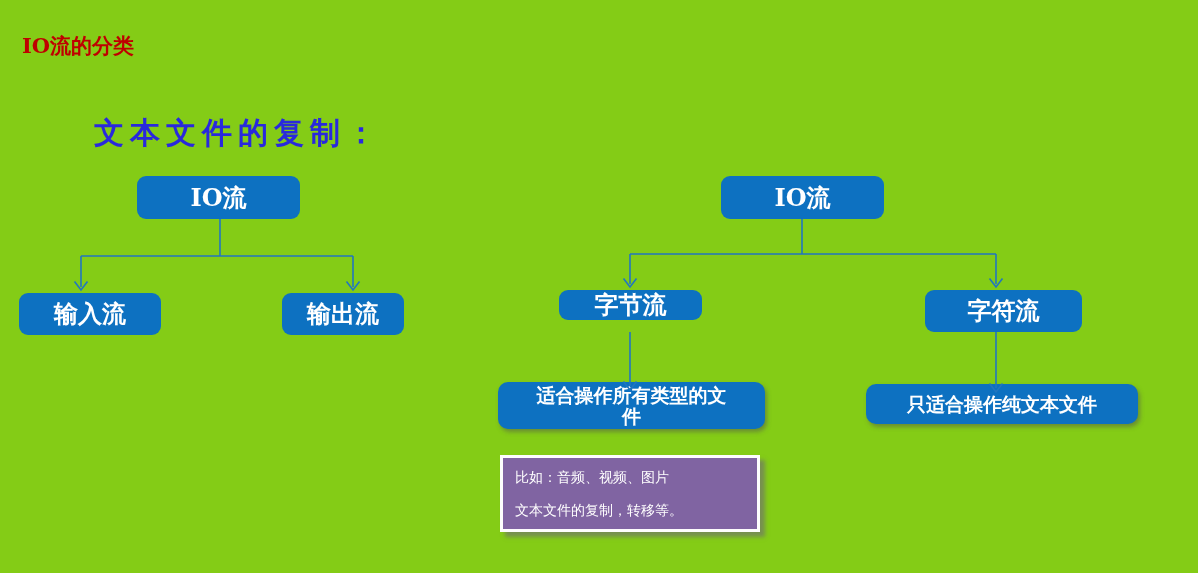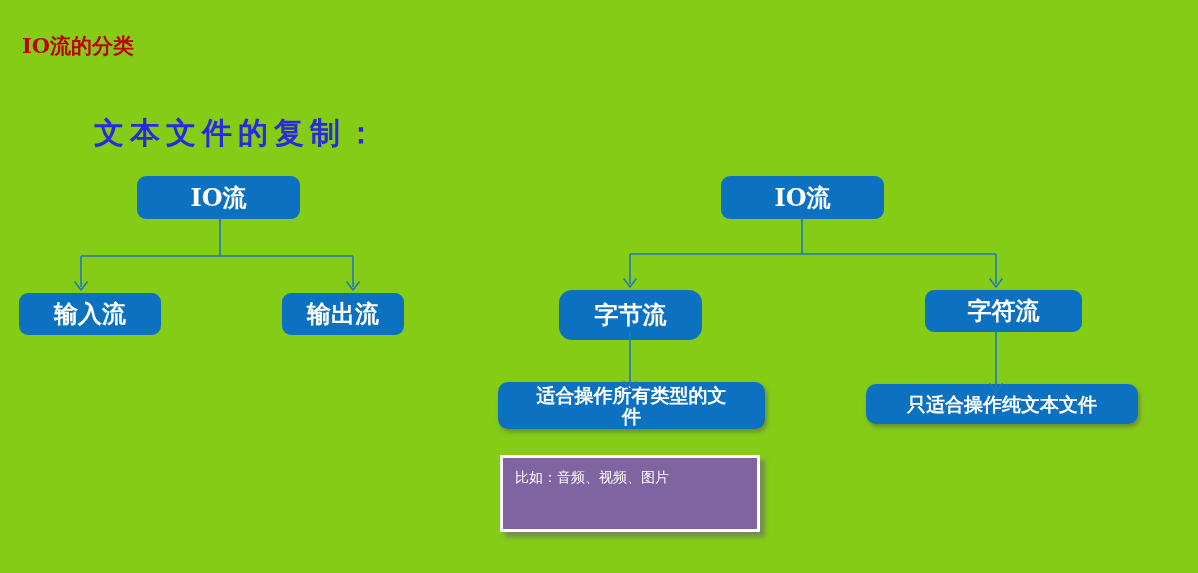--- a/index.html
+++ b/index.html
@@ -55,21 +55,21 @@
     text-align: center;
     display: flex;
     align-items: center;
     justify-content: center;
     white-space: nowrap;
   }
   #n-io-left  { left: 137px; top: 176px; width: 163px; height: 43px; }
   #n-input    { left:  11px; top: 293px; width: 142px; height: 42px; margin-left: 8px; }
   #n-output   { left: 282px; top: 293px; width: 122px; height: 42px; }
   #n-io-right { left: 721px; top: 176px; width: 163px; height: 43px; }
-  #n-byte     { left: 559px; top: 290px; width: 143px; height: 50px; border-radius: 13px; }
+  #n-byte     { left: 559px; top: 290px; width: 143px; height: 30px; }
   #n-char     { left: 925px; top: 290px; width: 157px; height: 42px; }
   .desc {
     position: absolute;
     background: #0d71c1;
     border-radius: 10px;
     color: #ffffff;
     font-family: "DejaVu Serif", "Liberation Serif", serif;
     font-weight: bold;
     font-size: 19px;
     text-align: center;
@@ -136,20 +136,21 @@
 
   <div class="node" id="n-io-right">IO流</div>
   <div class="node" id="n-byte">字节流</div>
   <div class="node" id="n-char">字符流</div>
 
   <div class="desc" id="d-byte">适合操作所有类型的文件</div>
   <div class="desc" id="d-char">只适合操作纯文本文件</div>
 
   <div class="example" id="e-byte">
     <div class="ex-line">比如：音频、视频、图片</div>
+    <div class="ex-line">文本文件的复制，转移等。</div>
   </div>
 
   <svg class="connector-layer" width="1198" height="573" viewBox="0 0 1198 573" xmlns="http://www.w3.org/2000/svg">
 
     <path d="M220,219 V256 M81,256 H353 M81,256 V287 M353,256 V287"></path>
     <path d="M74.5,281.5 L81,290 L87.5,281.5"></path>
     <path d="M346.5,281.5 L353,290 L359.5,281.5"></path>
 
     <path d="M802,219 V254 M630,254 H996 M630,254 V284 M996,254 V284 M630,332 V386 M996,332 V388"></path>
     <path d="M623.5,278.5 L630,287 L636.5,278.5"></path>

